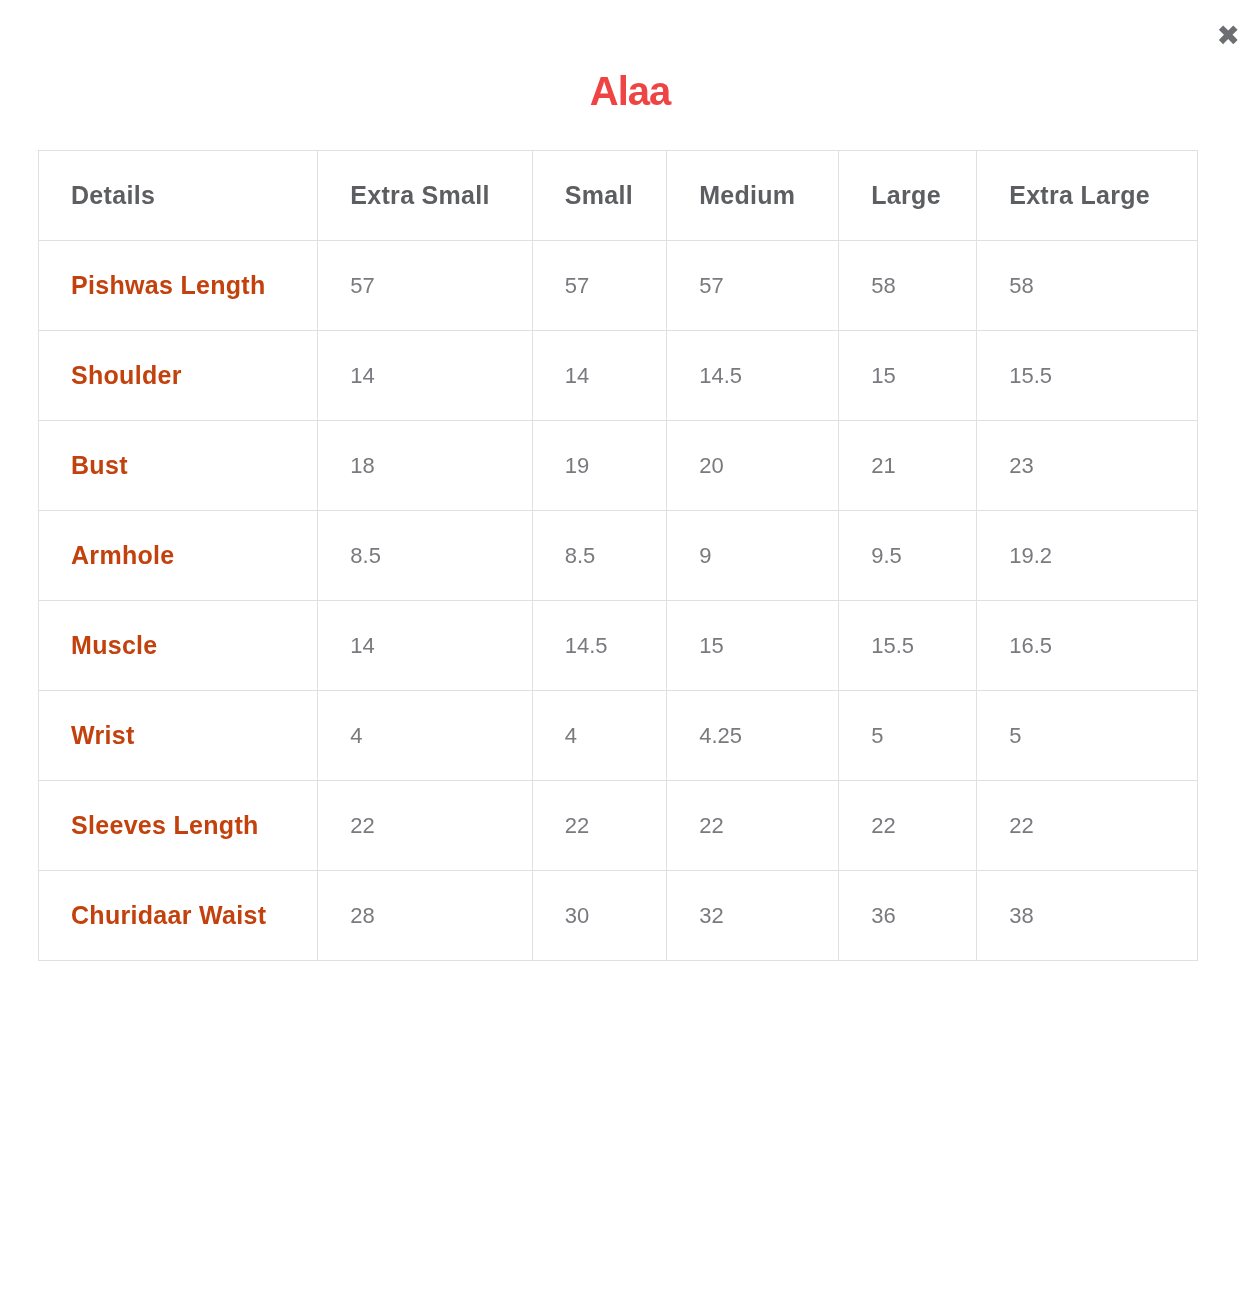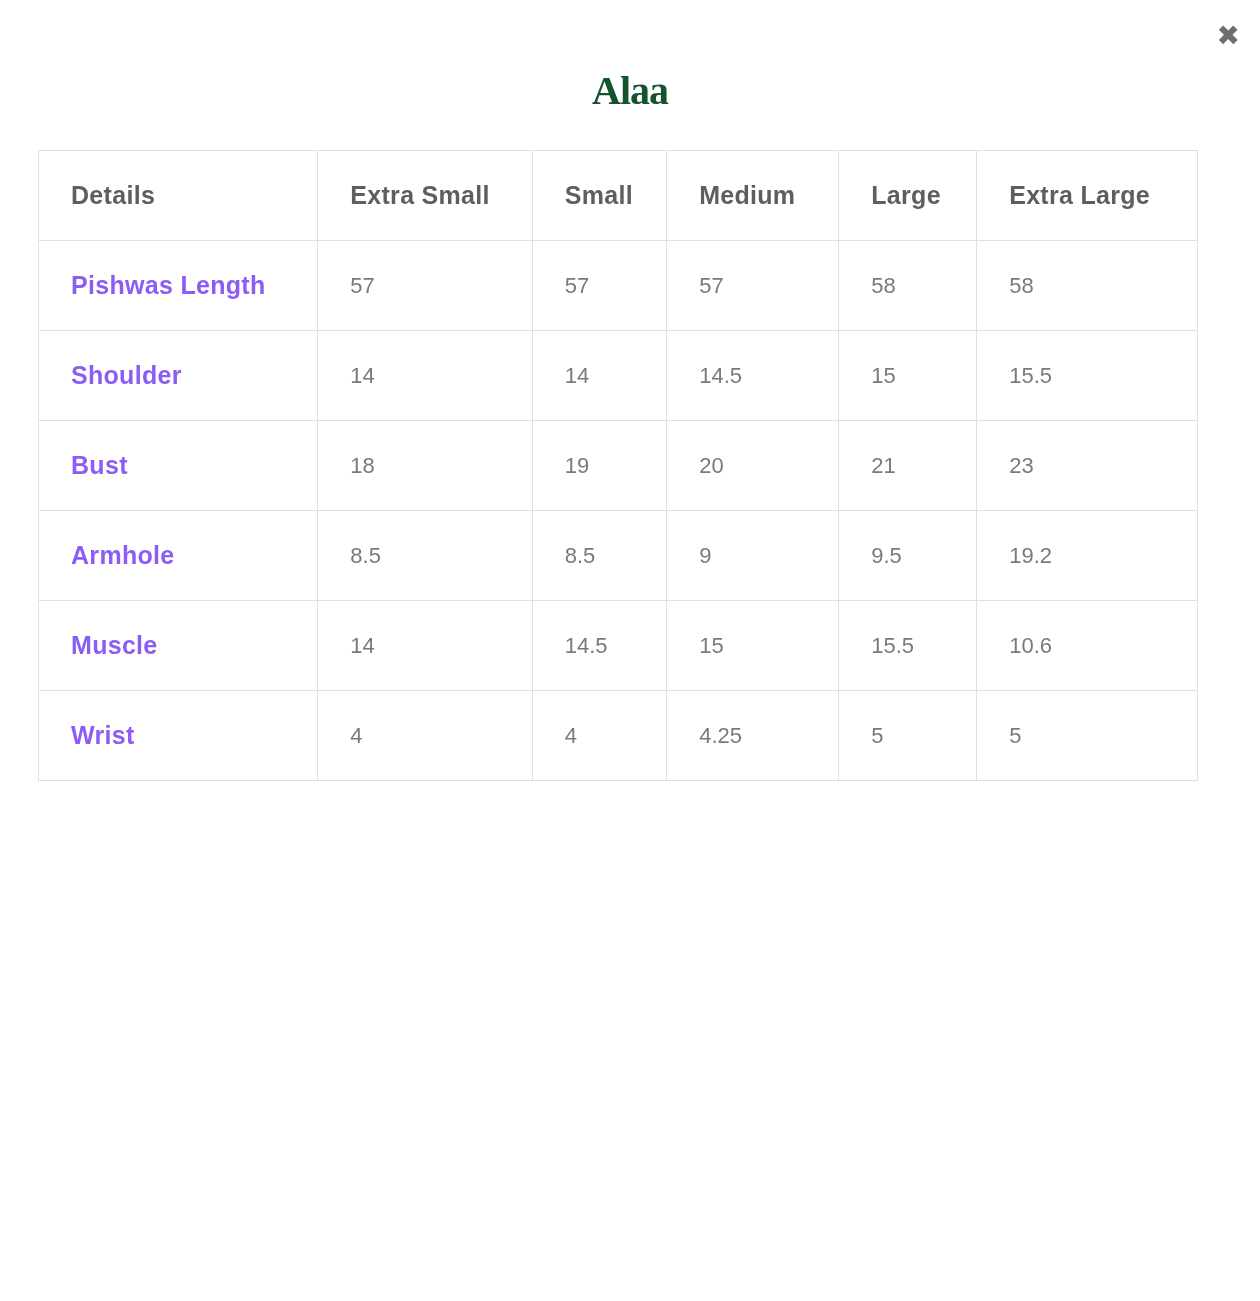--- a/index.html
+++ b/index.html
@@ -35,25 +35,25 @@
     font-size: 28px;
     color: #6d6e71;
     line-height: 1;
     display: inline-block;
   }
   .title {
     margin: 0;
     padding-top: 68px;
     height: 46px;
     text-align: center;
-    font-family: Liberation Serif, serif;
+    font-family: Liberation Sans, sans-serif;
     font-size: 40px;
     line-height: 46px;
     font-weight: 700;
-    color: #14532d;
+    color: #ef4444;
     letter-spacing: -1px;
   }
   .size-table {
     margin: 36px 38px 0 38px;
     width: 1160px;
     border-collapse: collapse;
     table-layout: fixed;
   }
   .size-table th,
   .size-table td {
@@ -67,21 +67,21 @@
   }
   .size-table th {
     font-size: 25px;
     font-weight: 700;
     color: #5d5e61;
     letter-spacing: 0.3px;
   }
   .size-table td.label {
     font-size: 25px;
     font-weight: 700;
-    color: #8b5cf6;
+    color: #c2410c;
     letter-spacing: 0.3px;
   }
   .size-table td.value {
     font-size: 22px;
     font-weight: 400;
     color: #797a7e;
   }
 </style>
 </head>
 <body>
@@ -145,26 +145,42 @@
           <td class="value">9</td>
           <td class="value">9.5</td>
           <td class="value">19.2</td>
         </tr>
         <tr>
           <td class="label">Muscle</td>
           <td class="value">14</td>
           <td class="value">14.5</td>
           <td class="value">15</td>
           <td class="value">15.5</td>
-          <td class="value">10.6</td>
+          <td class="value">16.5</td>
         </tr>
         <tr>
           <td class="label">Wrist</td>
           <td class="value">4</td>
           <td class="value">4</td>
           <td class="value">4.25</td>
           <td class="value">5</td>
           <td class="value">5</td>
         </tr>
+        <tr>
+          <td class="label">Sleeves Length</td>
+          <td class="value">22</td>
+          <td class="value">22</td>
+          <td class="value">22</td>
+          <td class="value">22</td>
+          <td class="value">22</td>
+        </tr>
+        <tr>
+          <td class="label">Churidaar Waist</td>
+          <td class="value">28</td>
+          <td class="value">30</td>
+          <td class="value">32</td>
+          <td class="value">36</td>
+          <td class="value">38</td>
+        </tr>
       </tbody>
   </table>
 
 </div>
 
 </body></html>

